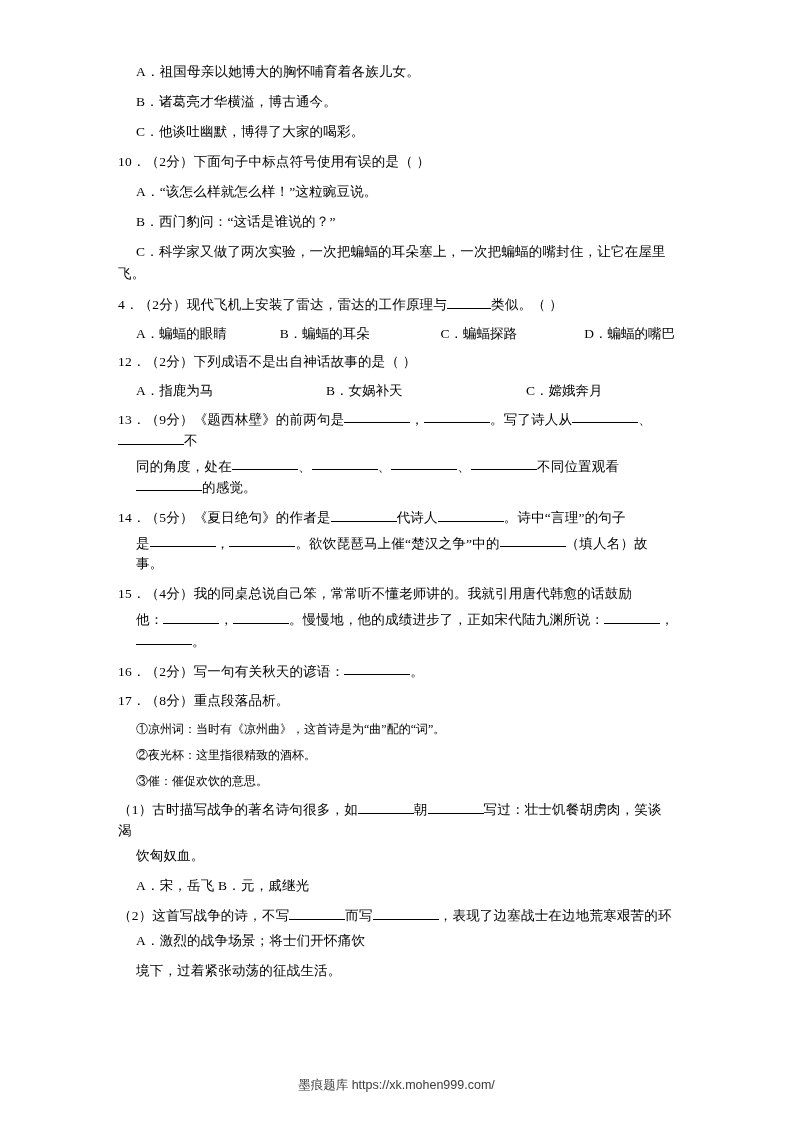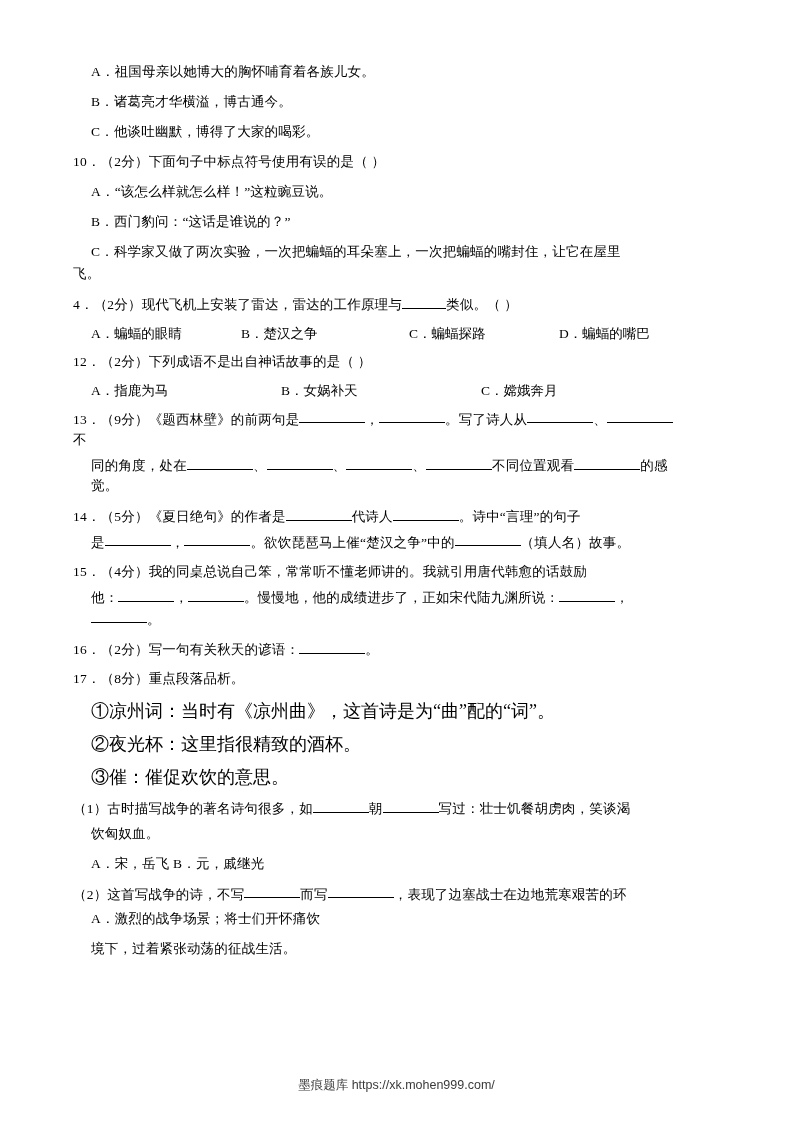--- a/index.html
+++ b/index.html
@@ -14,39 +14,39 @@
     color: #000000;
     position: relative;
     overflow: hidden;
   }
   .page {
     position: absolute;
     left: 0; top: 0;
     width: 793px;
     height: 1122px;
     box-sizing: border-box;
-    padding: 62px 118px 0 73px;
+    padding: 62px 118px 0 118px;
   }
   .line {
     font-size: 13.5px;
     line-height: 1.55;
     margin: 0 0 9px 0;
     letter-spacing: 0.2px;
   }
   .indent {
     text-indent: 0;
     padding-left: 18px;
   }
   .indent2 {
     padding-left: 18px;
   }
   .opts {
     display: flex;
     padding-left: 18px;
-    margin: 0 12px 9px 0;
+    margin: 0 0 9px 0;
     font-size: 13.5px;
   }
   .opts .o { white-space: nowrap; }
   .opts .o1 { width: 150px; }
   .opts .o2 { width: 168px; }
   .opts .o3 { width: 150px; }
   .opts-3 .o1 { width: 190px; }
   .opts-3 .o2 { width: 200px; }
   .blank {
     display: inline-block;
@@ -72,21 +72,21 @@
     margin: 0 0 9px 0;
     padding-right: 90px;
   }
   .poem-line {
     text-align: center;
     font-size: 13.5px;
     margin: 0 0 9px 0;
     padding-right: 50px;
   }
   .note {
-    font-size: 18px;
+    font-size: 12px;
     margin: 0 0 9px 0;
     padding-left: 18px;
   }
   .footer {
     position: absolute;
     left: 0;
     bottom: 28px;
     width: 793px;
     text-align: center;
     font-size: 12.5px;
@@ -105,21 +105,21 @@
 
   <p class="line">10．（2分）下面句子中标点符号使用有误的是（    ）</p>
   <p class="line indent">A．“该怎么样就怎么样！”这粒豌豆说。</p>
   <p class="line indent">B．西门豹问：“这话是谁说的？”</p>
   <p class="line indent" style="margin-bottom:2px">C．科学家又做了两次实验，一次把蝙蝠的耳朵塞上，一次把蝙蝠的嘴封住，让它在屋里</p>
   <p class="line">飞。</p>
 
   <p class="line"><span>4．（2分）现代飞机上安装了雷达，雷达的工作原理与</span><span class="blank b-sm"></span><span>类似。（    ）</span></p>
   <div class="opts">
     <span class="o o1">A．蝙蝠的眼睛</span>
-    <span class="o o2">B．楚汉之争</span>
+    <span class="o o2">B．蝙蝠的耳朵</span>
     <span class="o o3">C．蝙蝠探路</span>
     <span class="o">D．蝙蝠的嘴巴</span>
   </div>
 
   <p class="line">12．（2分）下列成语不是出自神话故事的是（    ）</p>
   <div class="opts opts-3">
     <span class="o o1">A．指鹿为马</span>
     <span class="o o2">B．女娲补天</span>
     <span class="o">C．嫦娥奔月</span>
   </div>

